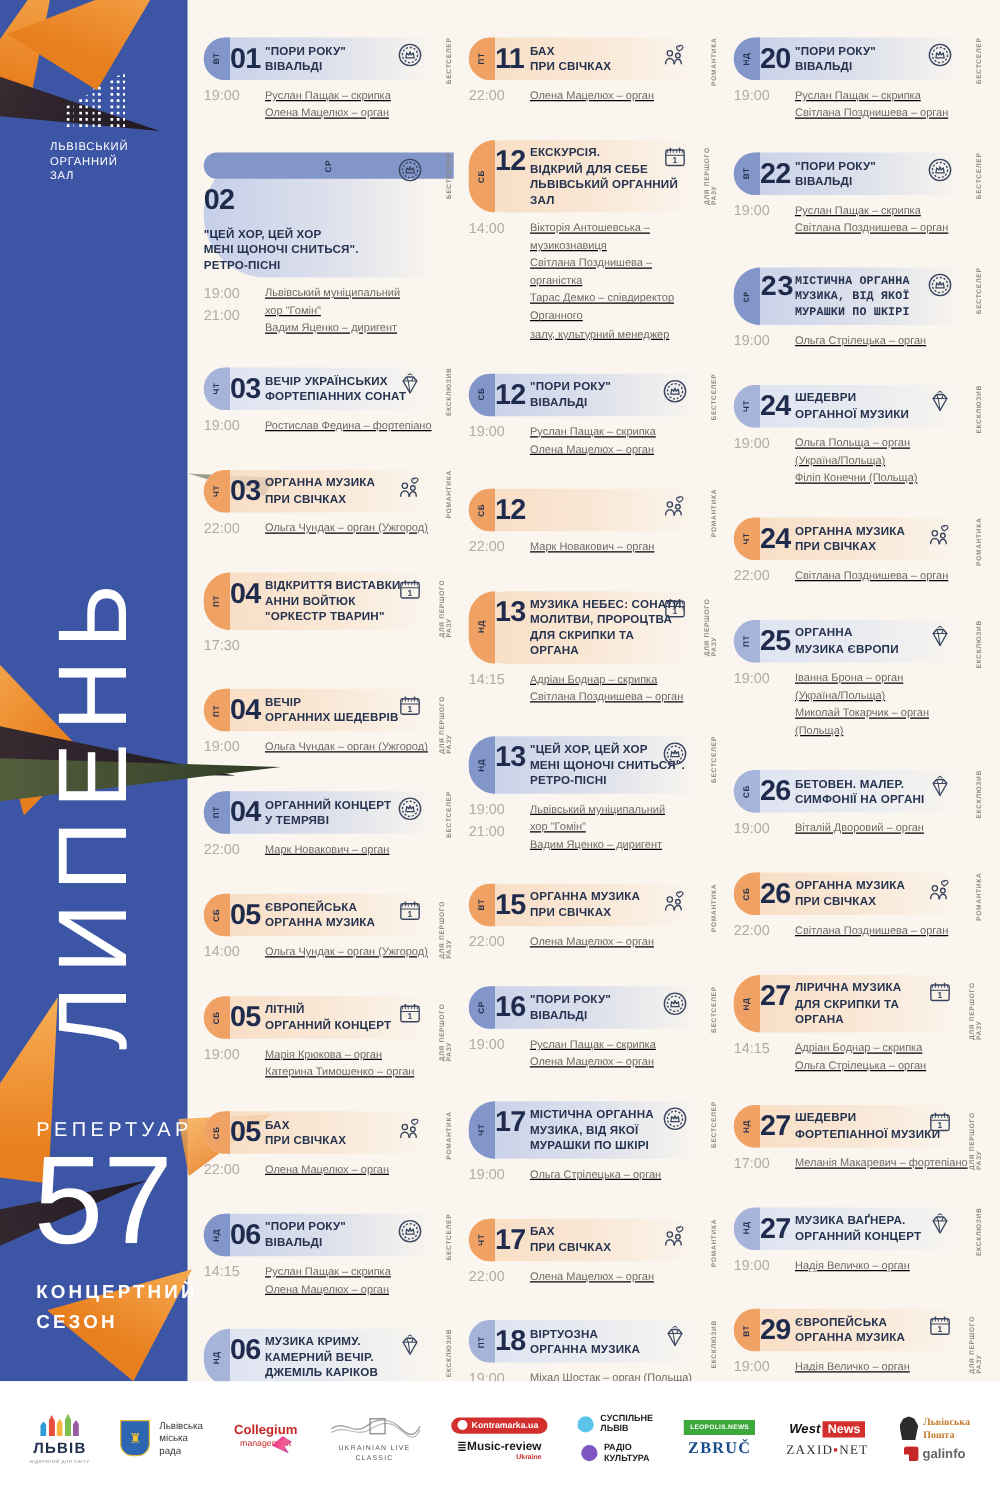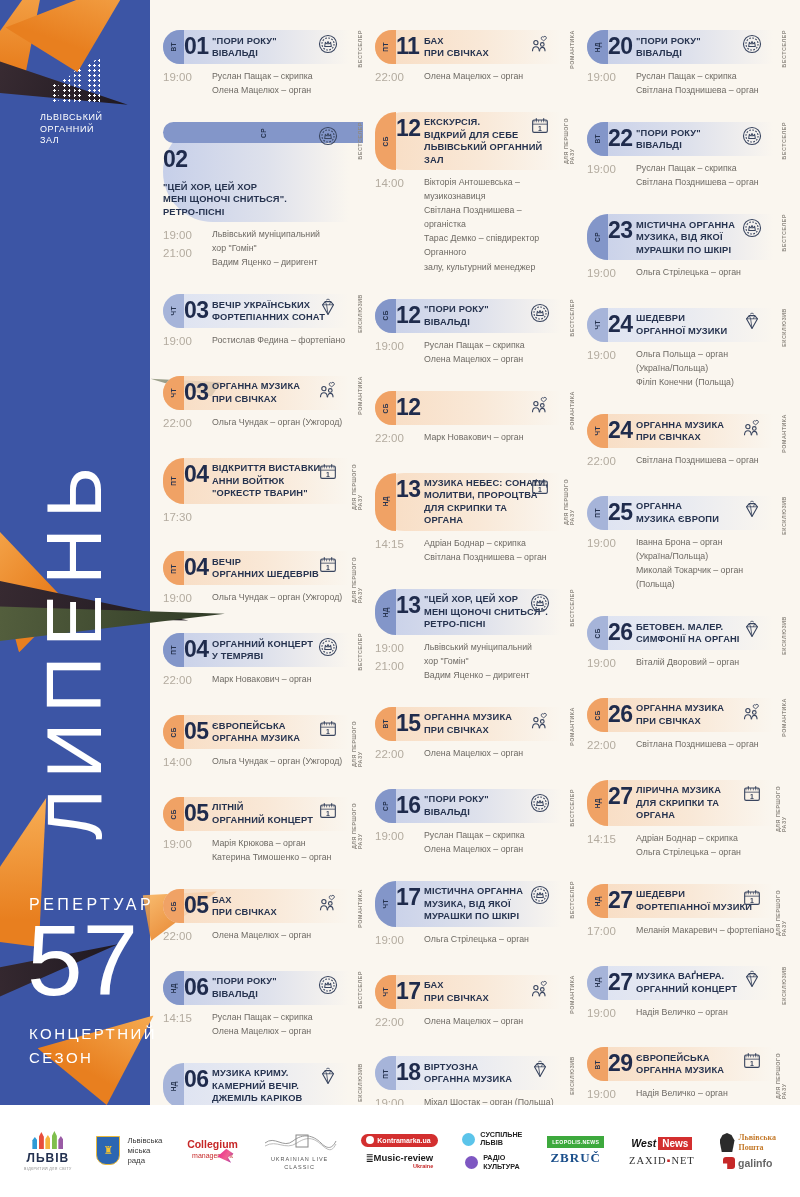--- a/index.html
+++ b/index.html
@@ -14,39 +14,39 @@
   .leaf{background:linear-gradient(100deg,#55603E,#2F3A26);}
   .sb-text{position:relative;z-index:3;color:#fff;}
   #org-logo{position:absolute;left:52px;top:58px;width:48px;height:44px;z-index:3;
     background:radial-gradient(circle,#fff 1.1px,rgba(255,255,255,0) 1.4px) 0 0/5px 5px;
     clip-path:polygon(0 100%,0 62%,14% 55%,14% 100%,22% 100%,22% 48%,38% 40%,38% 100%,46% 100%,46% 30%,62% 22%,62% 100%,72% 100%,72% 14%,100% 0,100% 100%);}
   #org-name{position:absolute;left:40px;top:112px;font-size:9px;line-height:1.3;letter-spacing:.6px;white-space:pre-line;font-weight:400;}
   #month{position:absolute;left:26px;top:288px;height:552px;width:96px;writing-mode:vertical-rl;transform:rotate(180deg);
     font-size:78px;font-weight:300;letter-spacing:10px;line-height:96px;color:#fff;}
   #repertoire{position:absolute;left:29px;top:896px;font-size:16px;font-weight:300;letter-spacing:3.5px;}
   #season-num{position:absolute;left:27px;top:908px;font-size:100px;font-weight:200;line-height:1.05;}
-  #season-label{position:absolute;left:29px;top:1022px;font-size:15px;font-weight:400;letter-spacing:2.5px;line-height:1.6;white-space:pre-line;}
+  #season-label{position:absolute;left:29px;top:1022px;font-size:15px;font-weight:700;letter-spacing:2.5px;line-height:1.6;white-space:pre-line;}
 
   
   #columns{position:absolute;left:163px;top:0;width:625px;padding-top:30px;display:flex;gap:12px;z-index:2;}
   .col{width:200px;flex:0 0 200px;}
 
   .event{position:relative;margin-bottom:25px;}
   .band{display:flex;align-items:stretch;min-height:34px;border-radius:999px 0 0 999px;position:relative;}
   .cap{flex:0 0 21px;border-radius:999px 0 0 999px;display:flex;align-items:center;justify-content:center;}
   .dow{writing-mode:vertical-rl;transform:rotate(180deg);font-size:6.5px;font-weight:700;color:#26334F;letter-spacing:.5px;}
   .date{flex:0 0 28px;font-size:23px;font-weight:700;color:#1F2B4C;line-height:33px;letter-spacing:-.5px;}
   .title{flex:1;font-size:9.3px;font-weight:700;color:#26334F;line-height:1.34;padding:4.5px 26px 4px 0;white-space:pre-line;letter-spacing:.15px;}
   .cicon{position:absolute;right:24px;top:3px;width:22px;height:22px;}
   .cicon svg{width:22px;height:22px;display:block;}
   .clabel{position:absolute;right:0;top:0;writing-mode:vertical-rl;transform:rotate(180deg);font-size:5.3px;font-weight:700;color:#8F8A82;letter-spacing:.55px;line-height:1.15;max-height:52px;}
   .below{display:grid;grid-template-columns:49px 1fr;margin-top:5px;}
   .time{font-size:11.5px;color:#B3AB9F;line-height:1.55;}
   .performer{font-size:8.8px;color:#6E6A64;line-height:1.6;white-space:pre-line;}
-  .performers{padding-right:10px;}
+  .performers{padding-right:10px;text-decoration:underline;}
 
   
   #footer{position:absolute;left:0;top:1105px;width:800px;height:92px;background:#fff;display:flex;align-items:center;justify-content:space-between;padding:0 24px;box-sizing:border-box;z-index:4;}
   .partner{display:flex;flex-direction:column;align-items:center;justify-content:center;gap:2px;}
   .towers{display:flex;align-items:flex-end;gap:1.5px;height:18px;}
   .tower{width:5px;clip-path:polygon(50% 0,100% 28%,100% 100%,0 100%,0 28%);}
   .lviv-word{font-size:12px;font-weight:700;color:#233150;letter-spacing:1px;}
   .lviv-tag{font-size:3.6px;color:#8A8A8A;letter-spacing:.4px;}
   .rada{flex-direction:row;gap:7px;}
   .shield{width:22px;height:27px;background:#2C66B1;border-radius:0 0 10px 10px;border:1.5px solid #E8B93B;display:flex;align-items:center;justify-content:center;color:#F2C231;font-size:11px;}
@@ -879,21 +879,21 @@
             <div class="times">
               <div class="time">19:00</div>
             </div>
             <div class="performers">
               <div class="performer">Руслан Пащак – скрипка</div>
               <div class="performer">Світлана Позднишева – орган</div>
             </div>
           </div>
         </div>
         <div class="event">
-          <div class="band" style="background: linear-gradient(90deg, rgb(198, 207, 233) 0%, rgba(198, 207, 233, 0.533) 52%, rgba(255, 255, 255, 0) 93%);">
+          <div class="band" style="background: linear-gradient(90deg, rgb(198, 207, 233) 0%, rgba(198, 207, 233, 0.533) 52%, rgba(255, 255, 255, 0) 93%); font-family: Liberation Mono, monospace;">
             <span class="cap" style="background: rgb(131, 150, 201);">
               <span class="dow">СР</span>
             </span>
             <span class="date">23</span>
             <span class="title">МІСТИЧНА ОРГАННА
 МУЗИКА, ВІД ЯКОЇ
 МУРАШКИ ПО ШКІРІ</span>
             <span class="cicon">
               <svg viewBox="0 0 24 24" fill="none" stroke="#39455F" stroke-width="1.2">
                 <circle cx="12" cy="12" r="9.3"></circle>

